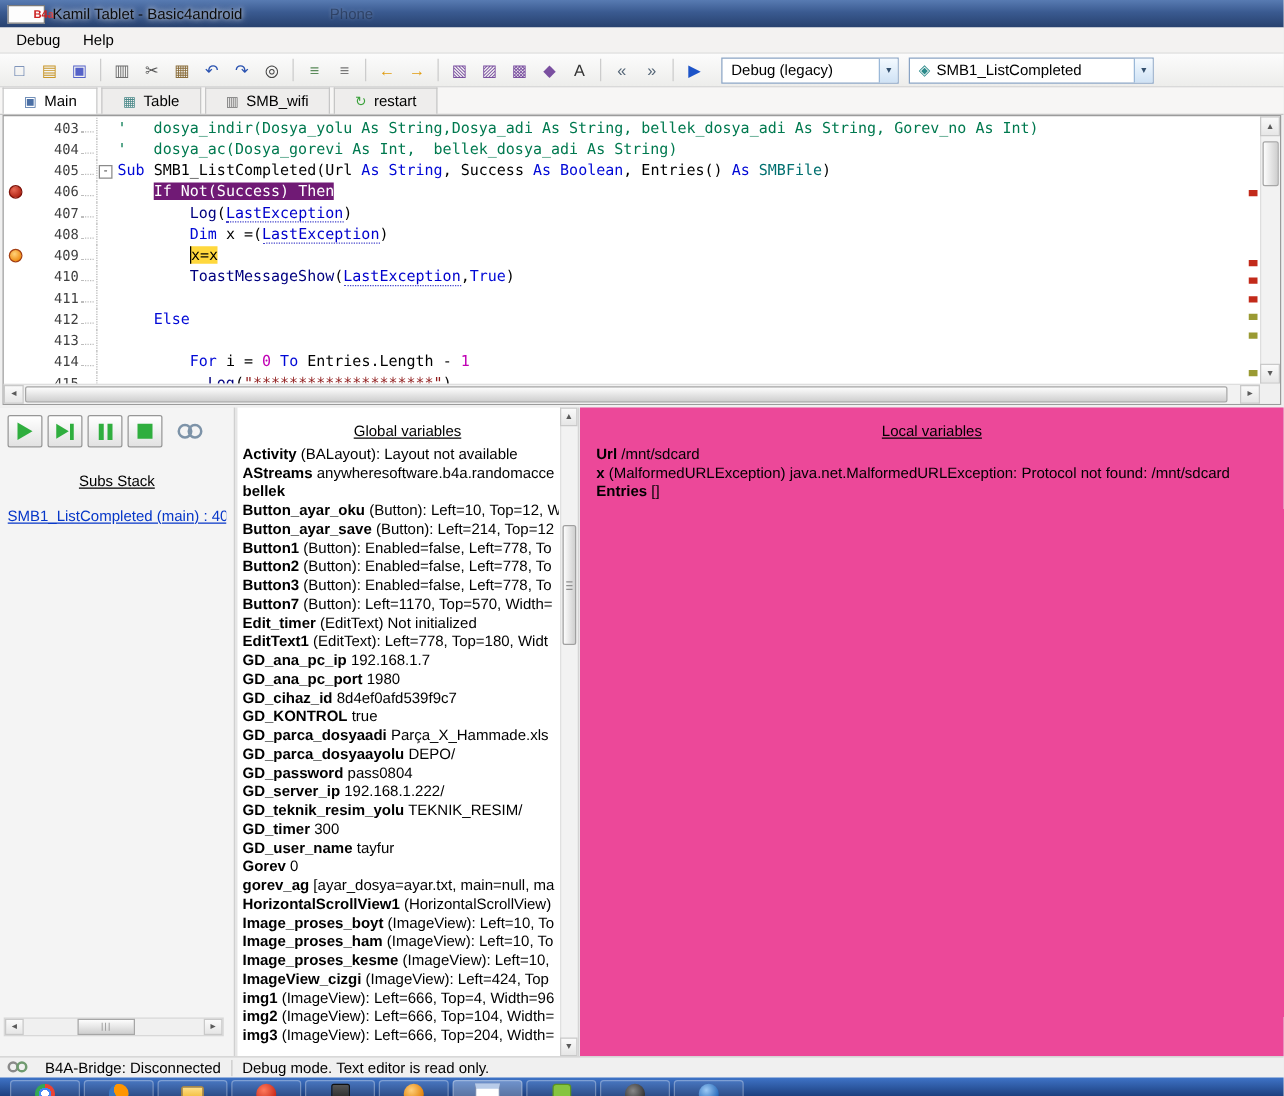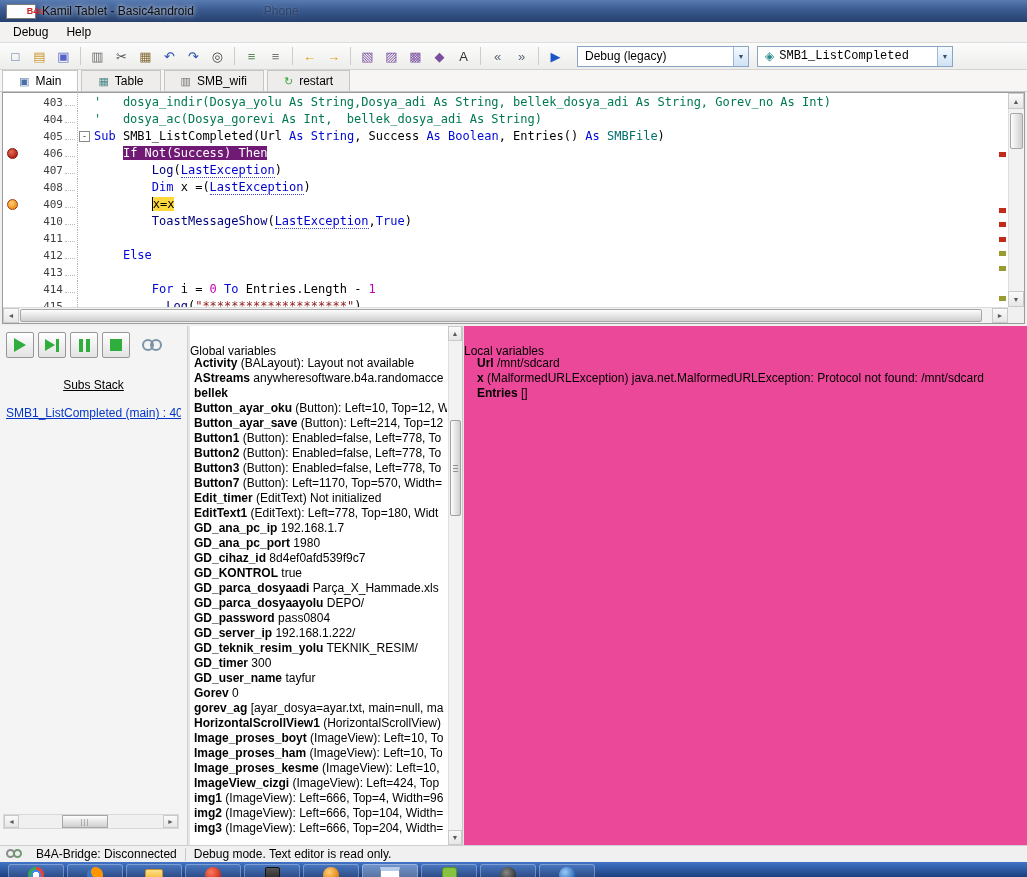--- a/index.html
+++ b/index.html
@@ -81,21 +81,21 @@
   .chain-icon span { position:absolute; top:1px; width:12px; height:12px; border:2px solid #7d93a8; border-radius:50%; }
   .chain-icon span:first-child { left:0; }
   .chain-icon span:last-child { left:8px; }
   .subs-header { text-align:center; text-decoration:underline; margin-top:20px; }
   .subs-item { margin-top:14px; color:#0636c8; text-decoration:underline; white-space:nowrap; overflow:hidden; }
   #subs-hscroll { position:absolute; left:3px; bottom:16px; width:176px; height:15px; background:#f0f0f0; border:1px solid #d8d8d8; }
   #subs-hscroll .sbtn { width:15px; height:13px; }
   #subs-hthumb { position:absolute; left:58px; width:46px; top:0; bottom:0; background:linear-gradient(#fdfdfd,#cfcfcf); border:1px solid #a6a6a6; display:flex; align-items:center; justify-content:center; font-size:7px; color:#888; letter-spacing:1px; }
 
   #globals-panel { position:absolute; left:190px; top:0; width:273px; height:100%; background:#fff; border-right:1px solid #c8c8c8; }
-  .vars-header { text-align:left; padding-top:18px; }
+  .vars-header { text-align:center; text-decoration:underline; padding-top:12px; }
   #globals-list { position:absolute; left:4px; right:15px; top:30px; bottom:0; overflow:hidden; }
   .var-row { height:15px; line-height:15px; white-space:nowrap; overflow:hidden; font-size:12px; }
   .var-row b { font-weight:bold; }
   #gl-vscroll { position:absolute; right:0; top:0; bottom:0; width:14px; background:#f2f2f2; border-left:1px solid #e0e0e0; }
   #gl-vscroll .sbtn { width:14px; height:15px; }
   #gl-vthumb { position:absolute; left:1px; right:1px; top:94px; height:96px; background:linear-gradient(90deg,#fdfdfd,#cfcfcf); border:1px solid #a0a0a0; border-radius:2px; }
   #gl-vthumb::after { content:""; position:absolute; left:2px; right:2px; top:44px; height:1px; background:#909090; box-shadow:0 3px 0 #909090, 0 6px 0 #909090; }
 
   #locals-panel { position:absolute; left:464px; top:0; right:0; height:100%; background:#ec4899; }
   #locals-list { position:absolute; left:13px; right:4px; top:30px; bottom:0; overflow:hidden; }
@@ -161,27 +161,27 @@
       <div class="tbi" style="color: rgb(122, 79, 160);">▨</div>
       <div class="tbi" style="color: rgb(122, 79, 160);">▩</div>
       <div class="tbi" style="color: rgb(122, 79, 160);">◆</div>
       <div class="tbi" style="color: rgb(51, 51, 51);">A</div>
       <div class="tbsep"></div>
       <div class="tbi" style="color: rgb(85, 102, 119);">«</div>
       <div class="tbi" style="color: rgb(85, 102, 119);">»</div>
       <div class="tbsep"></div>
       <div class="tbi" style="color: rgb(28, 83, 200);">▶</div>
     </div>
-  <div class="combo" style="width:172px;margin-left:10px;">
+  <div class="combo" style="width:142px;margin-left:10px;">
     <span style="flex:1;">Debug (legacy)</span>
     <span class="combo-arrow">▼</span>
   </div>
   <div class="combo" style="width:196px;">
     <span class="combo-glyph" style="color:#2a8a8a;">◈</span>
-    <span style="flex:1;font-family:Liberation Mono, monospace;">SMB1_ListCompleted</span>
+    <span style="flex:1;">SMB1_ListCompleted</span>
     <span class="combo-arrow">▼</span>
   </div>
 </div>
 
 <div id="tabbar">
   <div id="tabs" style="display:flex;align-items:flex-end;">
       <div class="tab active">
         <span class="tglyph" style="color: rgb(74, 111, 165);">▣</span>
         <span>Main</span>
       </div>

